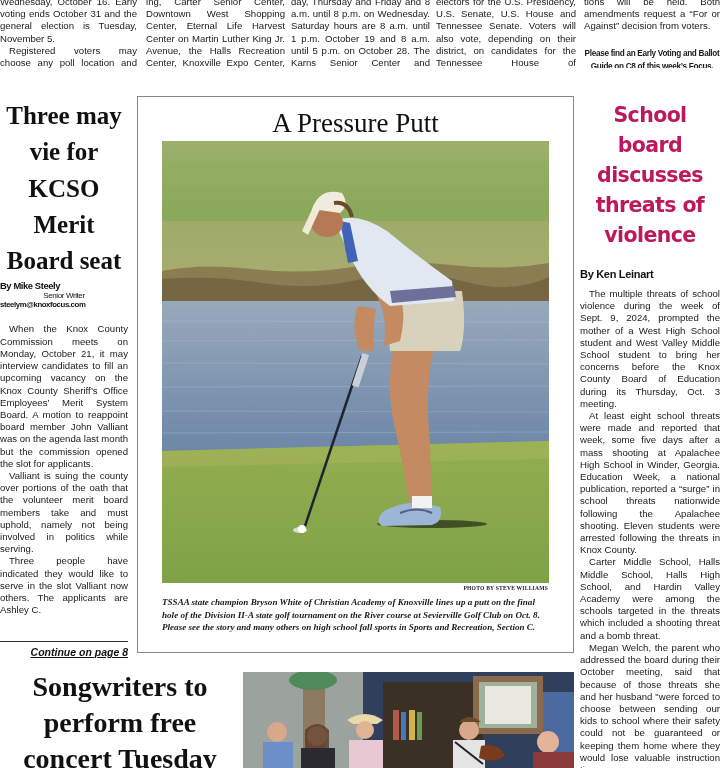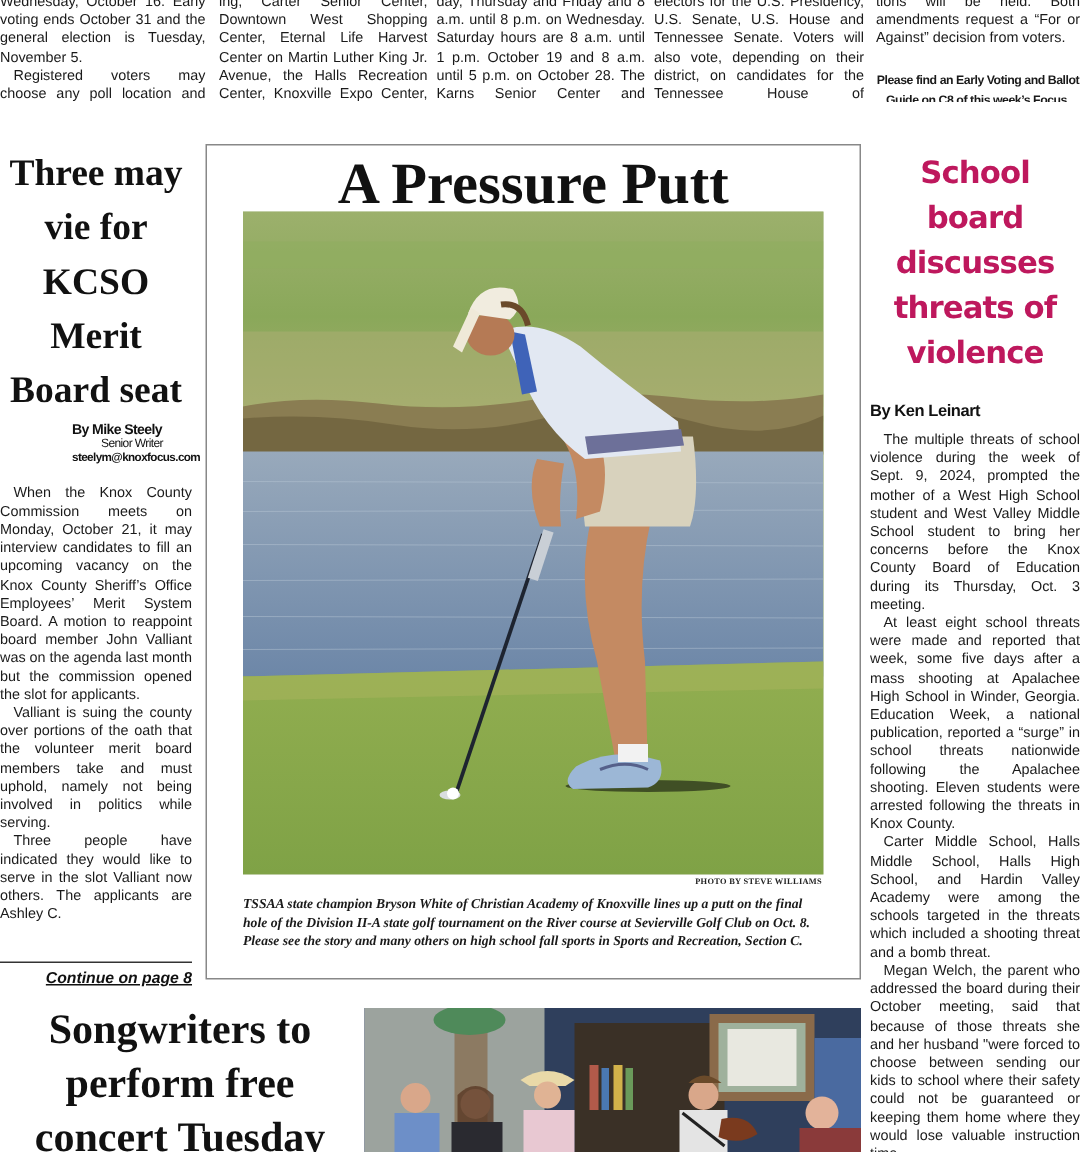--- a/index.html
+++ b/index.html
@@ -34,21 +34,21 @@
   }
 
   
   #left-story { position: absolute; left: 0; top: 98px; width: 128px; }
   .serif-headline {
     font-family: "Liberation Serif", serif;
     text-align: center;
     color: #111;
   }
   #left-headline { font-size: 25px; line-height: 36.3px; }
-  .byline-block { margin-top: 2px; font-family: "Liberation Sans", sans-serif; letter-spacing: -0.4px; padding-left: 48px; }
+  .byline-block { margin-top: 2px; font-family: "Liberation Sans", sans-serif; letter-spacing: -0.4px; }
   .byline-name { font-weight: bold; font-size: 9.4px; line-height: 10px; }
   .byline-title { font-size: 8px; line-height: 9px; text-align: center; }
   .byline-email { font-size: 7.8px; line-height: 9px; font-weight: bold; }
   #left-body { margin-top: 14px; }
   .continue-wrap {
     position: absolute; left: 0; top: 641px; width: 128px;
     border-top: 1.5px solid #333;
     text-align: right;
     padding-top: 0px;
   }
@@ -60,22 +60,22 @@
   }
 
   
   #photo-box {
     position: absolute; left: 137px; top: 96px; width: 437px; height: 557px;
     border: 1px solid #888;
     background: #fff;
   }
   #photo-title {
     font-family: "Liberation Serif", serif;
-    font-size: 39px; text-align: center;
-    margin-top: 9px; line-height: 34px; color: #111; font-weight: bold;
+    font-size: 27px; text-align: center;
+    margin-top: 9px; line-height: 34px; color: #111;
   }
   #golf-photo {
     position: absolute; left: 24px; top: 44px; width: 387px; height: 442px;
     overflow: hidden; background: #8fa862;
   }
   #photo-credit {
     position: absolute; right: 25px; top: 488px;
     font-family: "Liberation Serif", serif;
     font-size: 5.6px; font-weight: bold; letter-spacing: 0.2px; color: #222;
   }

